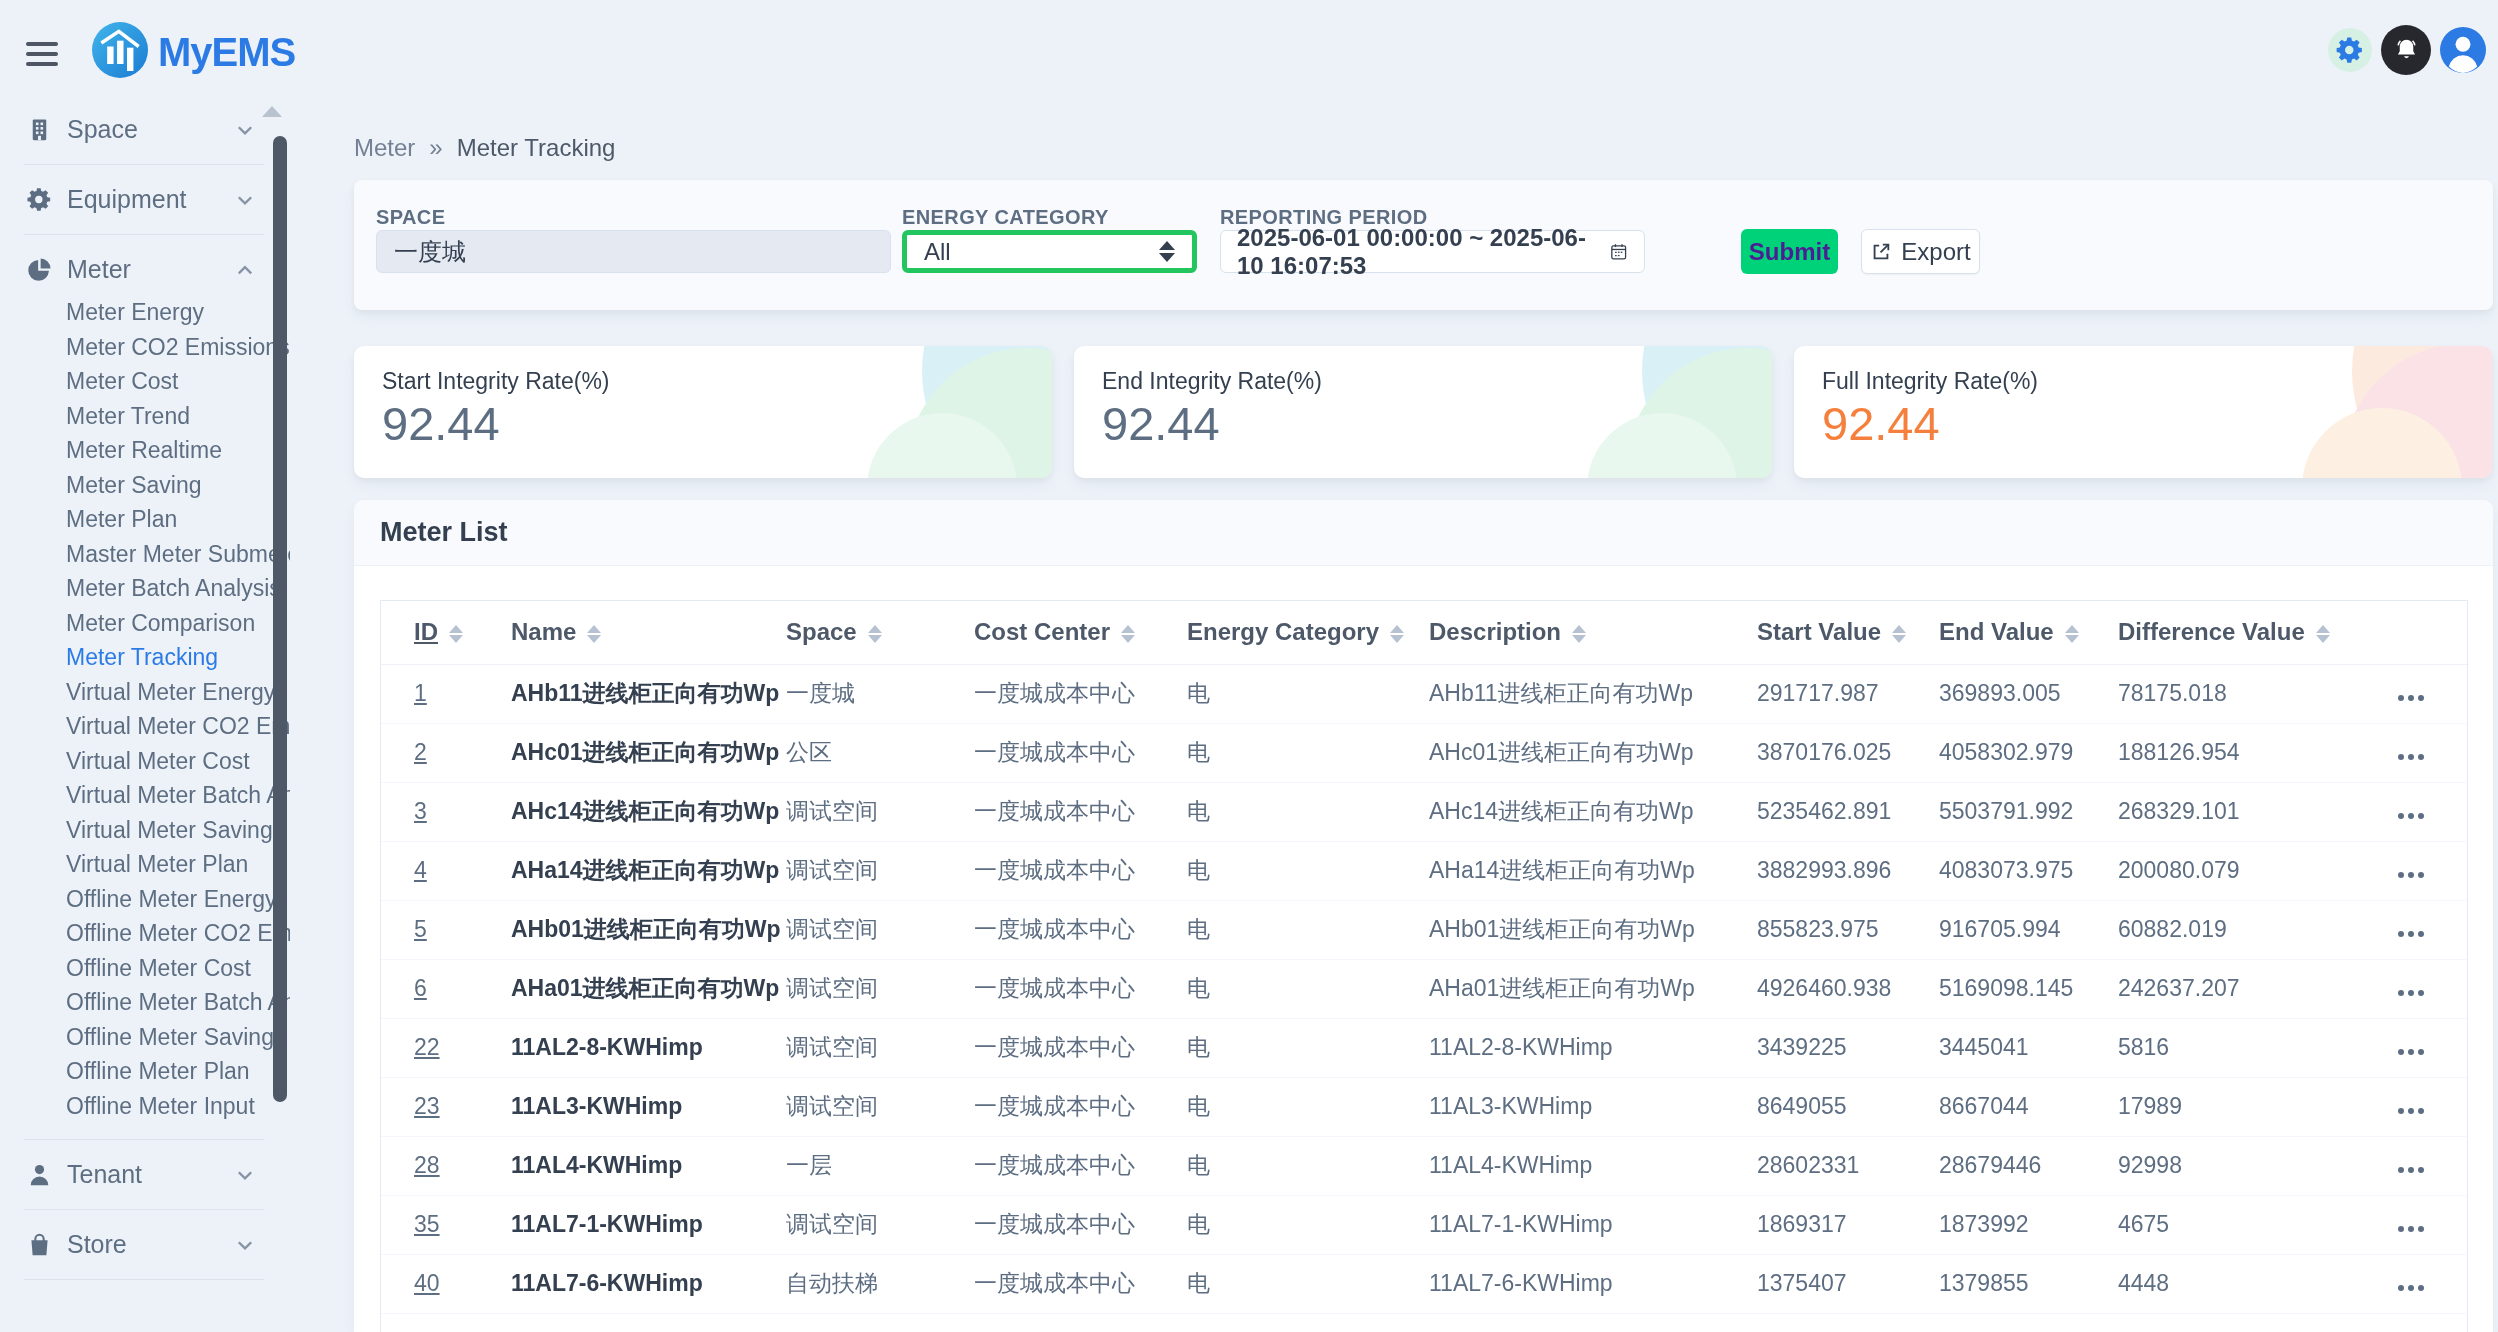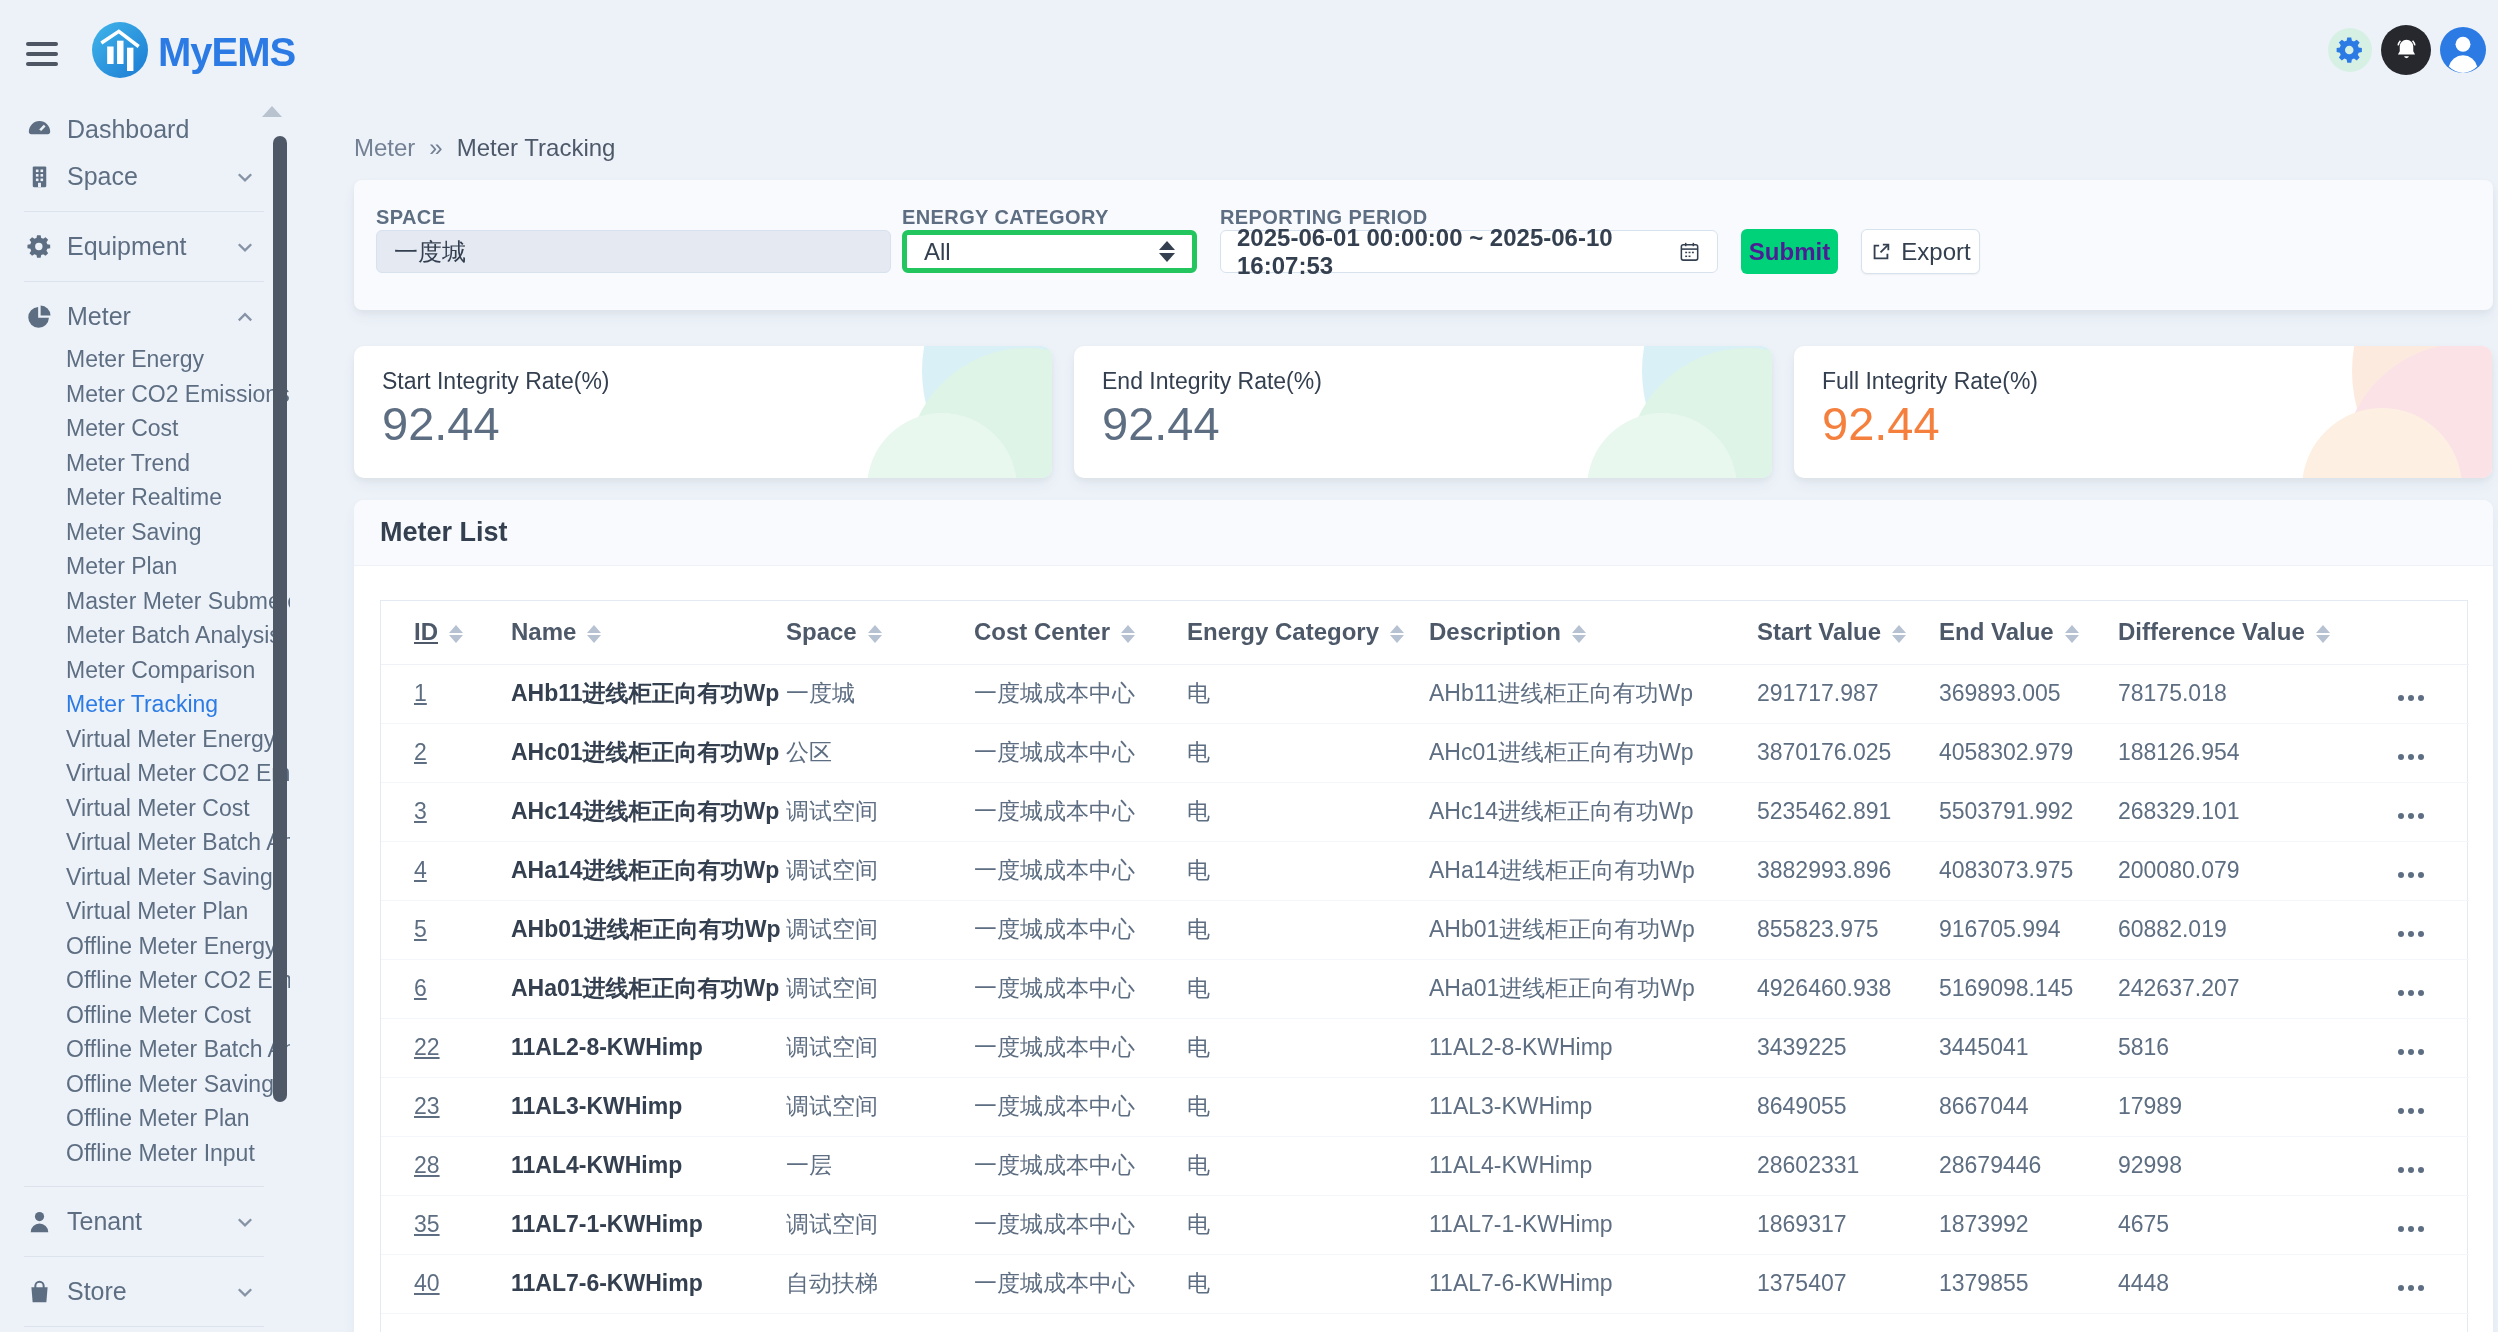--- a/index.html
+++ b/index.html
@@ -49,21 +49,21 @@
   .filter-card { position: absolute; left: 354px; top: 180px; width: 2139px; height: 130px; background: #f9fafd;
     border-radius: 8px; box-shadow: 0 7px 14px rgba(65,69,88,.05), 0 3px 6px rgba(0,0,0,.04); }
   .filter-label { position: absolute; top: 26px; font-size: 20px; font-weight: bold; color: #5e6e82; letter-spacing: .4px; }
   .lbl-space { left: 22px; } .lbl-energy { left: 548px; } .lbl-period { left: 866px; }
   .control { position: absolute; top: 50px; height: 43px; border-radius: 6px; display: flex; align-items: center; font-size: 24px; }
   .input-space { left: 22px; width: 515px; background: #e4e9f2; border: 1px solid #d8e2ef; color: #344050; padding: 0 17px; }
   .select-energy { left: 548px; width: 295px; background: #fff; border: 5px solid #22c55e; color: #344050; padding: 0 17px; cursor: pointer; justify-content: flex-end; }
   .sel-carets { margin-left: auto; display: flex; flex-direction: column; gap: 3px; }
   .sel-carets .up { width: 0; height: 0; border-left: 8px solid transparent; border-right: 8px solid transparent; border-bottom: 9px solid #344050; }
   .sel-carets .down { width: 0; height: 0; border-left: 8px solid transparent; border-right: 8px solid transparent; border-top: 9px solid #344050; }
-  .input-period { left: 866px; width: 498px; background: #fff; border: 1px solid #d8e2ef; color: #344050; font-weight: bold; padding: 0 16px; cursor: pointer; }
+  .input-period { left: 866px; width: 425px; background: #fff; border: 1px solid #d8e2ef; color: #344050; font-weight: bold; padding: 0 16px; cursor: pointer; }
   .input-period svg { margin-left: auto; width: 25px; height: 25px; }
   .btn { position: absolute; top: 49px; height: 45px; border-radius: 6px; display: flex; align-items: center; justify-content: center; font-size: 24px; cursor: pointer; }
   .btn-submit { left: 1387px; width: 97px; background: #00d27a; color: #4c1d95; font-weight: 600; border: none; }
   .btn-export { left: 1507px; width: 119px; background: #fff; border: 1px solid #d8e2ef; color: #344050; gap: 9px; box-shadow: 0 1px 2px rgba(0,0,0,.05); }
   .btn-export svg { width: 22px; height: 22px; }
 
   
   .stats { position: absolute; left: 354px; top: 346px; display: flex; gap: 22px; }
   .stat-card { position: relative; width: 698px; height: 132px; background: #fff; border-radius: 10px; overflow: hidden;
     box-shadow: 0 7px 14px rgba(65,69,88,.05), 0 3px 6px rgba(0,0,0,.04); padding-left: 42px; }
@@ -141,30 +141,20 @@
         <circle cx="12" cy="12" r="12" fill="#2c7be5"></circle>
         <circle cx="12" cy="9" r="3.9" fill="#fff"></circle>
         <path d="M4.6 20.6a7.6 7.6 0 0 1 14.8 0A11.9 11.9 0 0 1 12 24a11.9 11.9 0 0 1-7.4-3.4z" fill="#fff"></path>
       </svg>
     </div>
   </div>
 </div>
 
 <div class="sidebar">
   <div id="sidebar-nav">
-      <div class="nav-item">
-        <span class="nav-icon">
-          <svg viewBox="0 0 24 24">
-            <path d="M12 4.5A9.5 9.5 0 0 0 2.5 14c0 1.2.9 2.2 2.1 2.2h14.8c1.2 0 2.1-1 2.1-2.2A9.5 9.5 0 0 0 12 4.5z" fill="currentColor"></path>
-            <line x1="11.6" y1="13.6" x2="16.6" y2="8.6" stroke="#edf2f9" stroke-width="2.2"></line>
-            <circle cx="11.6" cy="13.6" r="1.6" fill="currentColor"></circle>
-          </svg>
-        </span>
-        <span class="nav-label">Dashboard</span>
-      </div>
       <div class="nav-item">
         <span class="nav-icon">
           <svg viewBox="0 0 24 24">
             <rect x="6" y="3" width="12" height="18.5" rx="1" fill="currentColor"></rect>
             <g fill="#edf2f9">
               <rect x="8.8" y="5.8" width="2.3" height="2.3"></rect>
               <rect x="12.9" y="5.8" width="2.3" height="2.3"></rect>
               <rect x="8.8" y="9.8" width="2.3" height="2.3"></rect>
               <rect x="12.9" y="9.8" width="2.3" height="2.3"></rect>
               <rect x="8.8" y="13.8" width="2.3" height="2.3"></rect>

